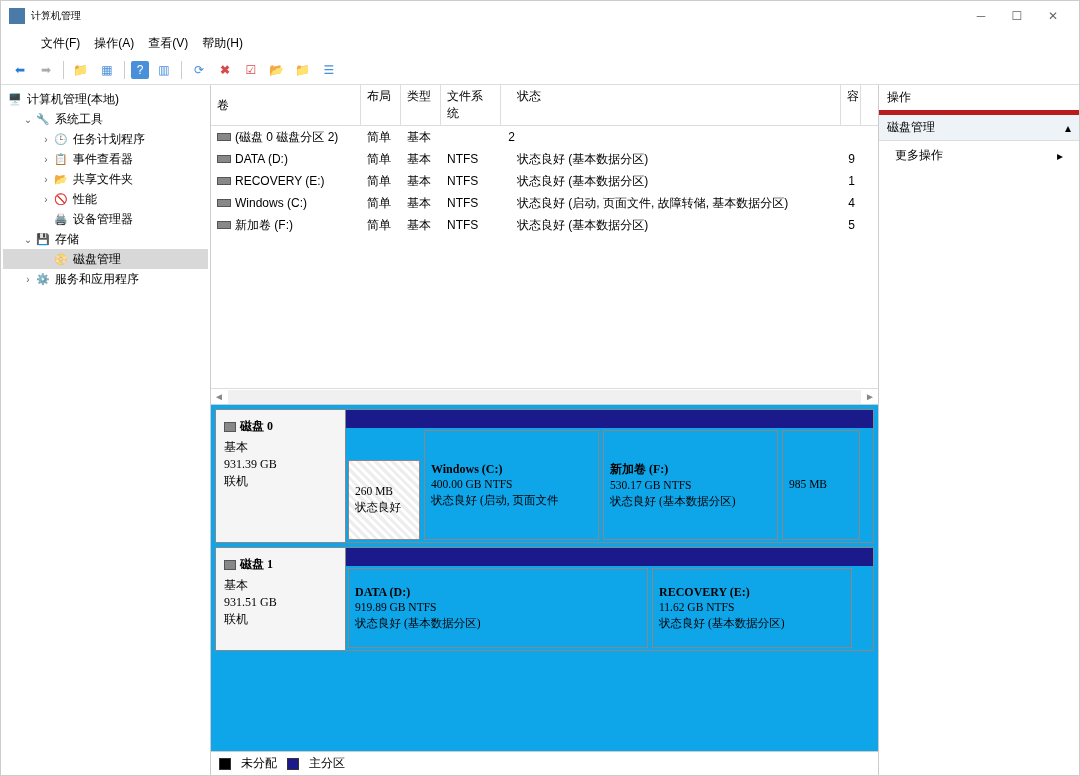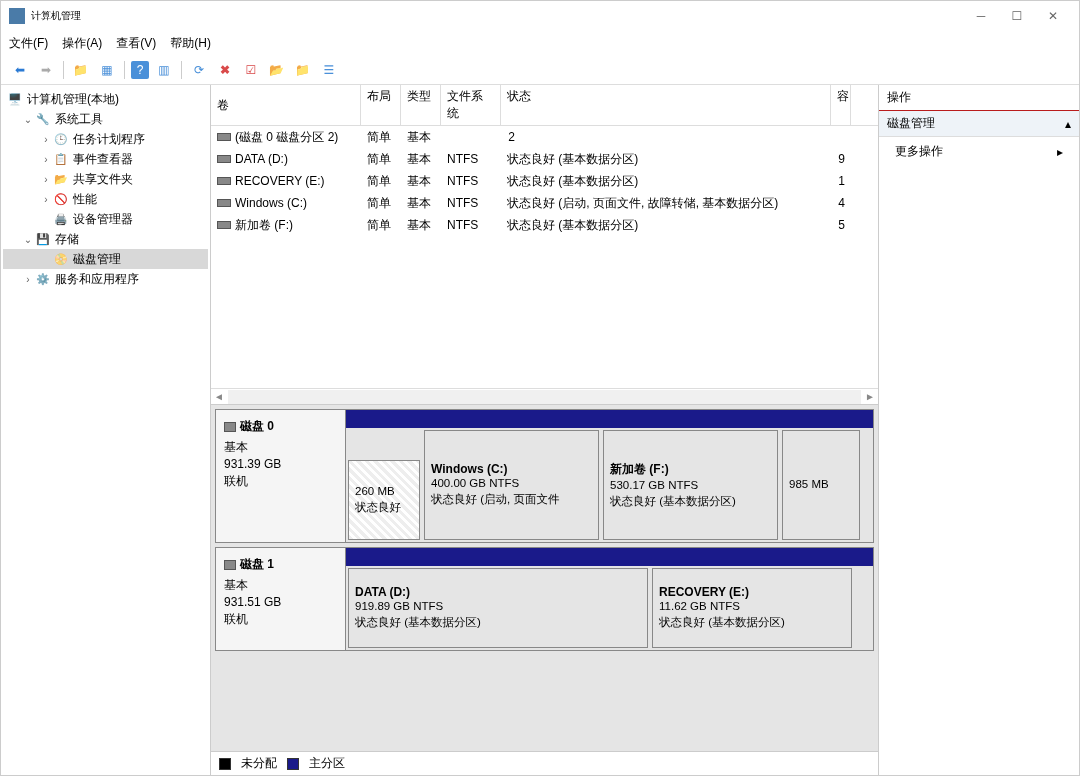--- a/index.html
+++ b/index.html
@@ -2,21 +2,21 @@
 <html><head>
 <meta charset="utf-8">
 <style>
 * { margin: 0; padding: 0; box-sizing: border-box; }
 body { font-family: "Microsoft YaHei", "Segoe UI", sans-serif; font-size: 12px; background: #fff; color: #000; }
 .window { width: 1080px; height: 776px; display: flex; flex-direction: column; border: 1px solid #ccc; }
 .titlebar { height: 30px; display: flex; align-items: center; padding: 0 8px; background: #fff; }
 .titlebar .app-icon { width: 16px; height: 16px; margin-right: 6px; background: #4a7ba8; }
 .titlebar .title { flex: 1; font-size: 10px; }
 .titlebar .winbtn { width: 36px; height: 28px; display: flex; align-items: center; justify-content: center; color: #666; }
-.menubar { height: 24px; display: flex; align-items: center; padding: 0 8px; gap: 14px; }
+.menubar { height: 24px; display: flex; align-items: center; padding: 0 8px; gap: 14px; margin-left: 32px; }
 .menubar span { cursor: default; }
 .toolbar { height: 30px; display: flex; align-items: center; padding: 0 8px; gap: 4px; border-bottom: 1px solid #ddd; }
 .toolbar .tbtn { width: 22px; height: 22px; display: flex; align-items: center; justify-content: center; }
 .toolbar .sep { width: 1px; height: 18px; background: #ccc; margin: 0 2px; }
 .body { flex: 1; display: flex; min-height: 0; }
 .tree { width: 210px; border-right: 1px solid #ccc; padding: 4px 2px; overflow: auto; }
 .tree-row { display: flex; align-items: center; height: 20px; padding-left: 4px; cursor: default; white-space: nowrap; }
 .tree-row .tw { width: 14px; text-align: center; color: #666; font-size: 10px; }
 .tree-row .ic { width: 16px; height: 16px; margin-right: 4px; display: flex; align-items: center; justify-content: center; font-size: 11px; }
 .tree-row.sel { background: #d8d8d8; }
@@ -26,41 +26,41 @@
 .vlist { height: 320px; display: flex; flex-direction: column; border-bottom: 1px solid #ccc; }
 .vlist-head { display: flex; border-bottom: 1px solid #ddd; background: #fff; }
 .vlist-head > div { border-right: 1px solid #ddd; padding: 3px 6px; font-size: 12px; }
 .vlist-body { flex: 1; overflow: auto; }
 .vrow { display: flex; height: 22px; align-items: center; }
 .vrow > div { padding: 0 6px; white-space: nowrap; overflow: hidden; }
 .c-vol { width: 150px; display: flex; align-items: center; gap: 4px; }
 .c-layout { width: 40px; }
 .c-type { width: 40px; }
 .c-fs { width: 60px; }
-.c-status { width: 330px; }
+.c-status { width: 330px; margin-left: 10px; }
 .c-cap { width: 20px; text-align: right; }
 .vlist-scroll { display: flex; align-items: center; height: 16px; border-top: 1px solid #ddd; }
 .vlist-scroll .arrow { width: 16px; text-align: center; color: #888; font-size: 10px; }
 .vlist-scroll .track { flex: 1; background: #f0f0f0; height: 14px; margin: 0 1px; }
-.gview { flex: 1; overflow: auto; background: #e5e5e5; }
+.gview { flex: 1; overflow: auto; background: #0ea5e9; font-family: Liberation Serif, serif; }
 .disk { display: flex; border: 1px solid #888; margin: 4px; }
 .disk-info { width: 130px; padding: 8px; border-right: 1px solid #888; background: #f5f5f5; }
 .disk-info .dname { font-weight: bold; margin-bottom: 4px; display: flex; align-items: center; gap: 4px; }
 .disk-info .dline { line-height: 1.4; }
 .disk-parts { flex: 1; display: flex; flex-direction: column; }
 .disk-top { height: 18px; background: #1a1a8a; }
 .disk-row { flex: 1; display: flex; }
 .part { border: 1px solid #888; padding: 6px; margin: 2px; display: flex; flex-direction: column; justify-content: center; min-height: 80px; }
 .part .pname { font-weight: bold; }
 .part .pline { line-height: 1.35; font-size: 11.5px; }
 .part.hatched { background: repeating-linear-gradient(45deg, #eee, #eee 3px, #fff 3px, #fff 6px); }
 .legend { display: flex; align-items: center; gap: 10px; padding: 4px 8px; border-top: 1px solid #ccc; height: 24px; }
 .legend .sw { width: 12px; height: 12px; display: inline-block; border: 1px solid #333; }
 .actions { width: 200px; }
-.actions-head { padding: 4px 8px; border-bottom: 1px solid #b91c1c; }
+.actions-head { padding: 4px 8px; border-bottom: 5px solid #b91c1c; }
 .actions-cat { background: #eef3f8; padding: 4px 8px; display: flex; justify-content: space-between; align-items: center; border-bottom: 1px solid #ddd; }
 .actions-item { padding: 6px 16px; display: flex; justify-content: space-between; align-items: center; }
 .disk-ic { width: 12px; height: 10px; background: #888; border: 1px solid #555; display: inline-block; }
 </style>
 </head>
 <body>
 
 <div class="window">
 
   <div class="titlebar">

